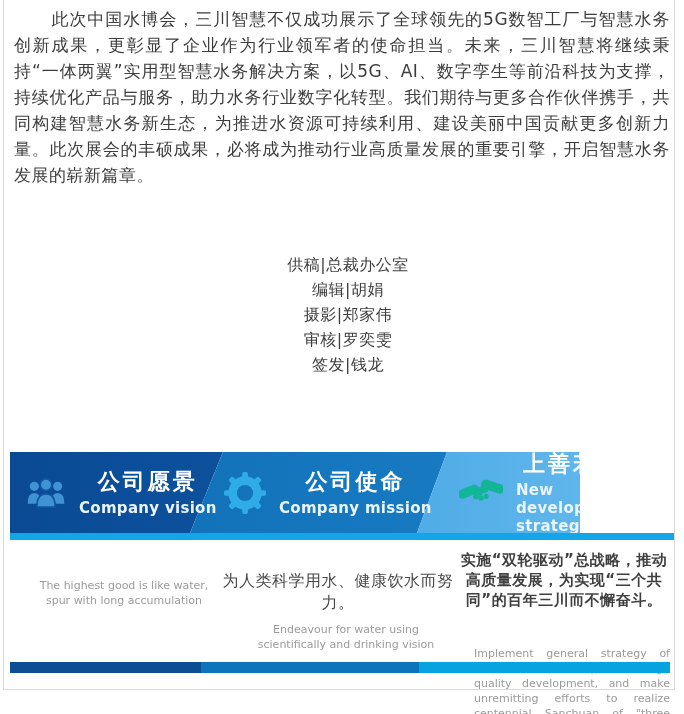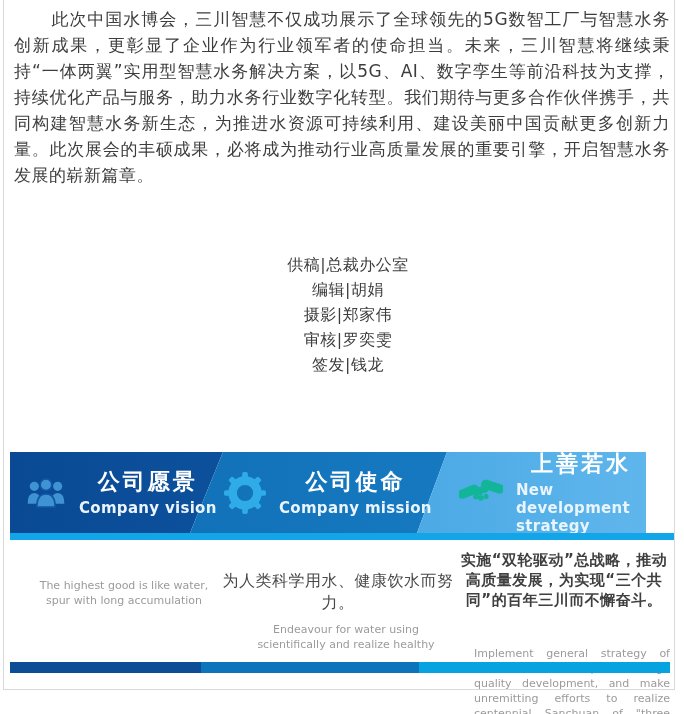--- a/index.html
+++ b/index.html
@@ -12,21 +12,21 @@
   .article { position:absolute; left:14px; top:6px; width:656px;
              font-size:17px; line-height:26px; color:#3d3d3d;
              text-align:justify; text-indent:2.2em; letter-spacing:0.5px; }
 
   
   .credits { position:absolute; left:0; top:252px; width:684px; text-align:center; }
   .credits div { font-size:16px; line-height:25px; color:#3d3d3d; letter-spacing:0.5px;margin-left:12px; }
 
   
   .banner { position:absolute; left:10px; top:452px; width:664px; height:88px; }
-  .banner-main { position:relative; width:636px; height:81px; overflow:hidden; }
+  .banner-main { position:relative; width:570px; height:81px; overflow:hidden; }
   .bg { position:absolute; inset:0; }
   .bg1 { background:linear-gradient(90deg,#0a4a94,#115cab);
          clip-path:polygon(0 0,213px 0,180px 100%,0 100%); }
   .bg2 { background:linear-gradient(90deg,#0e6cb4,#1a7fc6);
          clip-path:polygon(213px 0,437px 0,407px 100%,180px 100%); }
   .bg3 { background:linear-gradient(90deg,#2a93d8,#5fb6ec);
          clip-path:polygon(437px 0,664px 0,664px 100%,407px 100%); }
   .banner-strip { width:664px; height:7px; background:#12a5e8; }
 
   .cell { position:absolute; top:12px; height:58px; display:flex; align-items:center; gap:13px; }
@@ -136,21 +136,21 @@
     </div>
     <div class="banner-strip"></div>
   </div>
 
   <div class="features">
     <div class="feature f1">
       <div class="en">The highest good is like water, spur with long accumulation</div>
     </div>
     <div class="feature f2">
       <div class="zh">为人类科学用水、健康饮水而努力。</div>
-      <div class="en">Endeavour for water using scientifically and realize healthy</div>
+      <div class="en">Endeavour for water using scientifically and drinking vision</div>
     </div>
     <div class="feature f3">
       <div class="zh">实施“双轮驱动”总战略，推动高质量发展，为实现“三个共同”的百年三川而不懈奋斗。</div>
       <div class="en">Implement general strategy of "two-wheel drive", promote high quality development, and make unremitting efforts to realize centennial Sanchuan of "three commons".</div>
     </div>
   </div>
 
   <div class="footer-bar"></div>
 </div>
 

